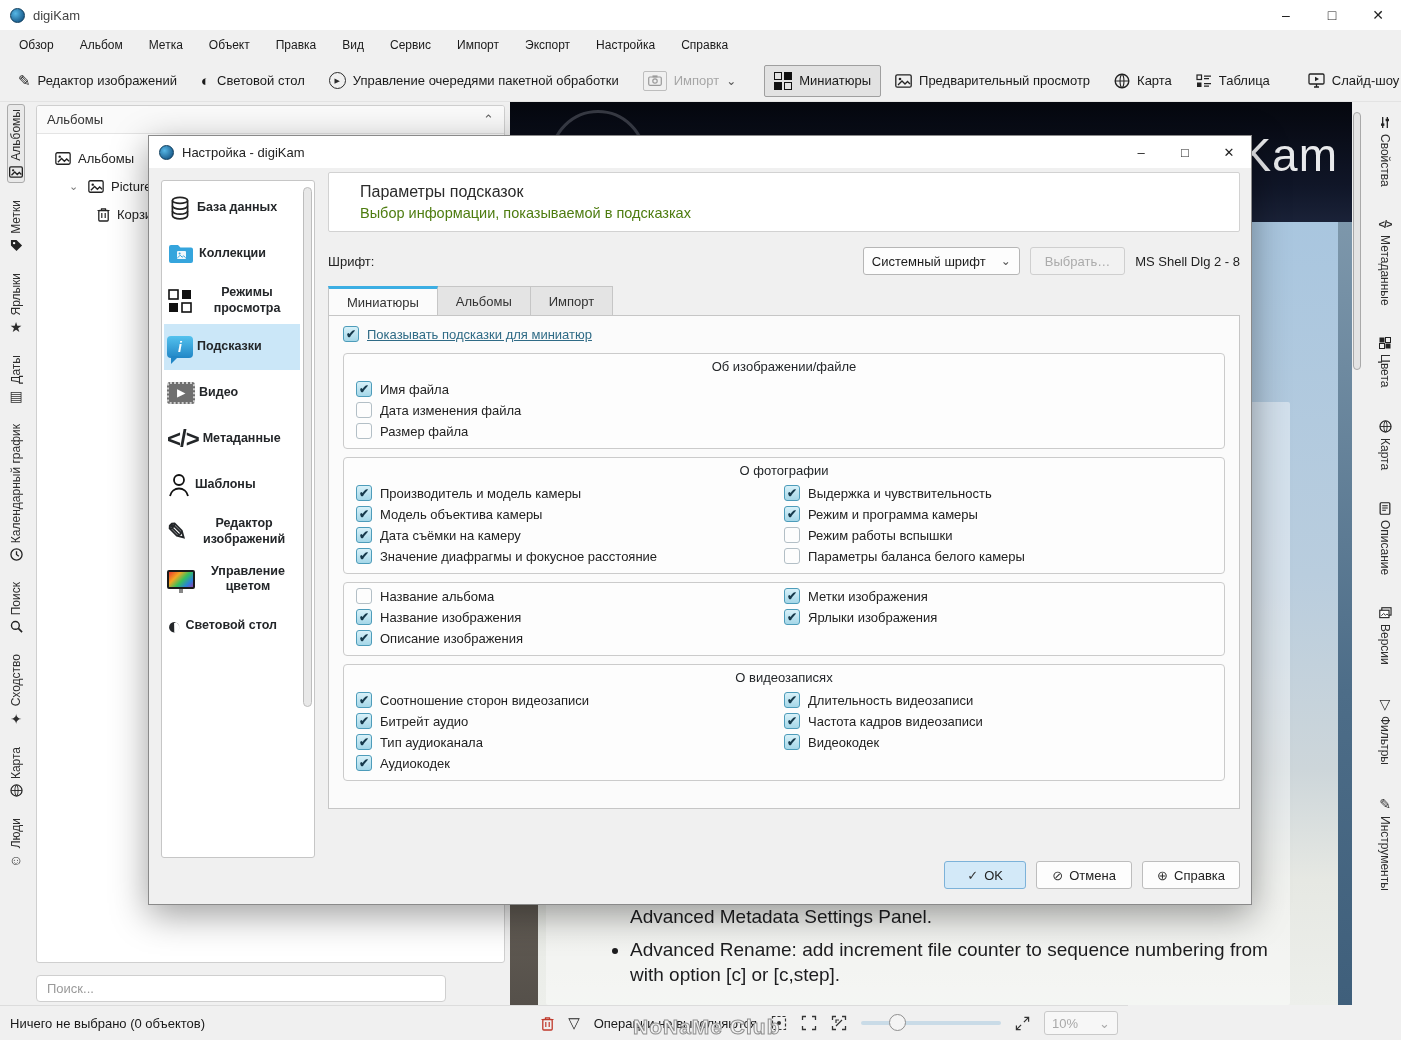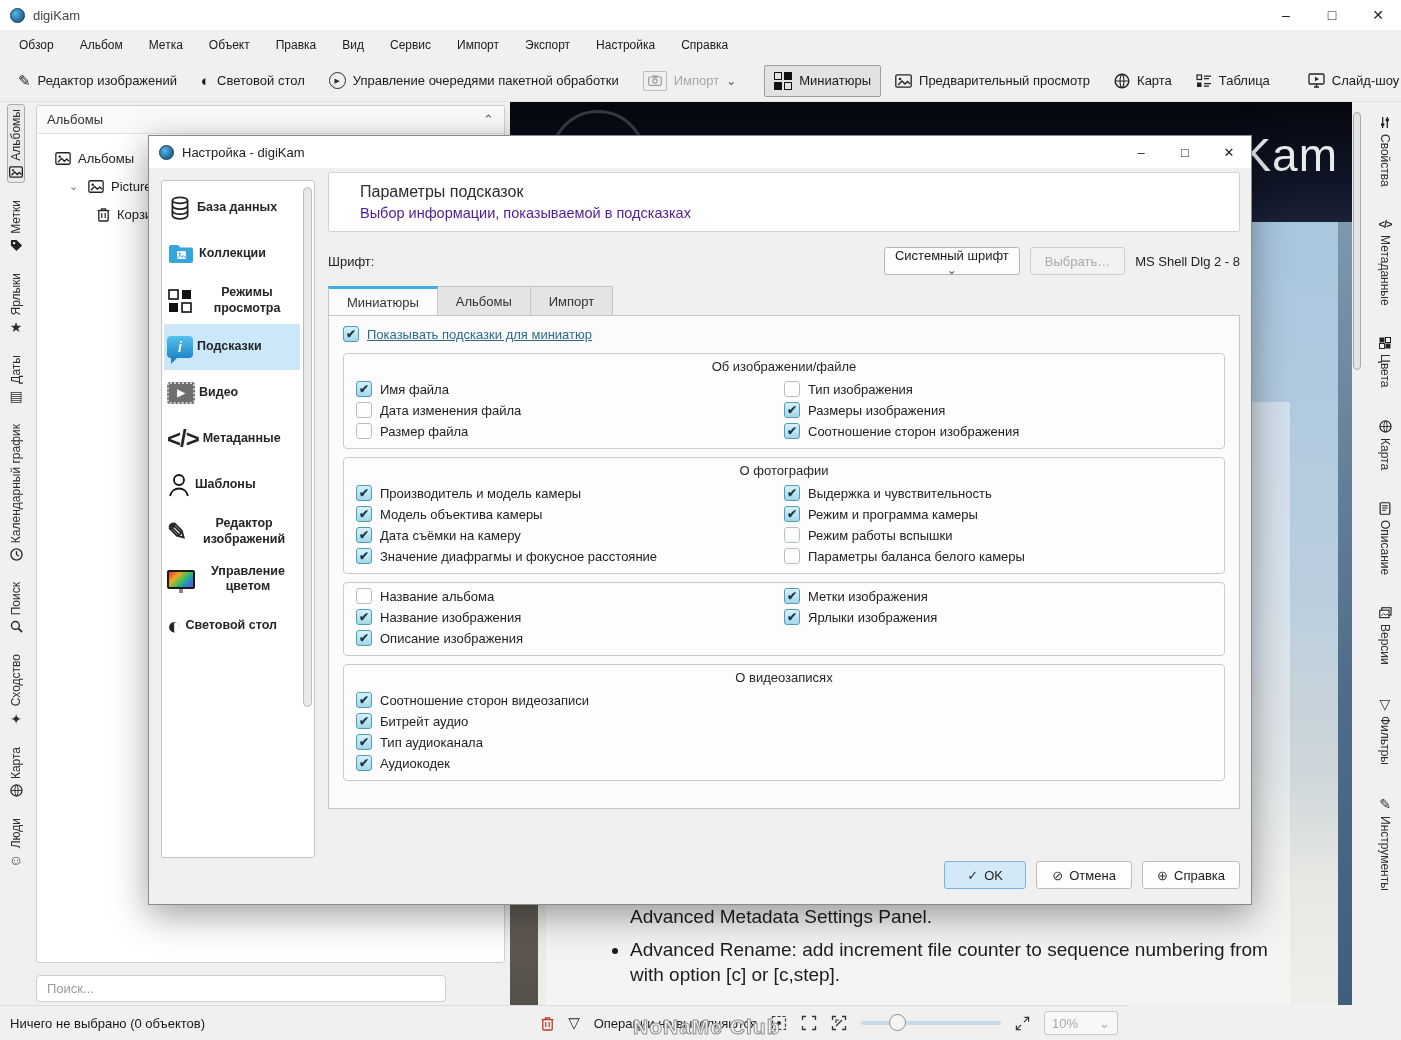--- a/index.html
+++ b/index.html
@@ -91,25 +91,25 @@
   .code-glyph { font-weight:bold; font-size:19px; letter-spacing:-1px; }
   .bubble { width:26px; height:22px; background:linear-gradient(180deg,#54c2ee,#2186c6); border-radius:4px; color:#fff; font-weight:bold; font-size:14px; display:flex; align-items:center; justify-content:center; position:relative; font-style:italic; }
   .bubble::after { content:""; position:absolute; left:4px; bottom:-6px; border:4px solid transparent; border-top-color:#2186c6; border-left-color:#2186c6; }
   .film { width:28px; height:22px; background:#6f6f6f; border-radius:3px; border:2px dotted #cfcfcf; display:flex; align-items:center; justify-content:center; color:#fff; font-size:10px; }
   .cm-monitor { width:28px; height:19px; border:2px solid #1a1a1a; border-radius:2px; background:linear-gradient(135deg,#e8372c,#f5a623 30%,#37c15c 55%,#2980d9 80%,#8e44ad); position:relative; }
   .cm-monitor::after { content:""; position:absolute; left:10px; bottom:-6px; width:4px; height:4px; background:#888; }
 
   .dlg-content { position:absolute; left:179px; top:36px; width:912px; }
   .dlg-header { background:#fff; border:1px solid #d2d2d2; border-radius:2px; padding:10px 31px; }
   .dlg-header .h1 { font-size:16px; color:#2b2b2b; }
-  .dlg-header .h2 { font-size:14.5px; color:#4c1d95; margin-top:4px; }
+  .dlg-header .h2 { font-size:14.5px; color:#4d7c0f; margin-top:4px; }
   .font-row { display:flex; align-items:center; margin-top:14px; height:30px; }
   .font-label { font-size:13px; color:#222; }
   .font-right { margin-left:auto; display:flex; align-items:center; gap:10px; }
-  .combo { width:136px; height:28px; background:#fdfdfd; border:1px solid #b6b6b6; border-radius:3px; display:flex; align-items:center; justify-content:space-between; padding:0 8px; font-size:13px;flex-direction:column; }
+  .combo { width:157px; height:28px; background:#fdfdfd; border:1px solid #b6b6b6; border-radius:3px; display:flex; align-items:center; justify-content:space-between; padding:0 8px; font-size:13px; }
   .btn { height:28px; border:1px solid #bdbdbd; border-radius:3px; background:#fdfdfd; display:flex; align-items:center; justify-content:center; gap:6px; font-size:13px; padding:8px 14px; color:#222; }
   .btn.disabled { color:#ababab; background:#f2f2f2; border-color:#cfcfcf; }
   .font-name { font-size:13px; color:#222; }
 
   .tabs { display:flex; margin-top:10px; }
   .tab { height:29px; padding:0 18px; display:flex; align-items:center; font-size:13px; background:#e4e4e4; border:1px solid #c6c6c6; border-bottom:none; color:#333; }
   .tab.sel { background:#fbfbfb; border-top:3px solid #3caee3; font-weight:normal; }
   .tab + .tab { border-left:none; }
 
   .tab-frame { border:1px solid #c6c6c6; background:#fbfbfb; height:494px; padding:10px 14px; }
@@ -610,34 +610,20 @@
               </label>
             <label class="cbrow">
                 <span class="cb"></span>
                 <span class="cbl">Дата изменения файла</span>
               </label>
             <label class="cbrow">
                 <span class="cb"></span>
                 <span class="cbl">Размер файла</span>
               </label>
           </div>
-          <div class="gcol">
-            <label class="cbrow">
-                <span class="cb"></span>
-                <span class="cbl">Тип изображения</span>
-              </label>
-            <label class="cbrow">
-                <span class="cb checked"></span>
-                <span class="cbl">Размеры изображения</span>
-              </label>
-            <label class="cbrow">
-                <span class="cb checked"></span>
-                <span class="cbl">Соотношение сторон изображения</span>
-              </label>
-          </div>
         </div>
       </div>
 
       
       <div class="group">
         <div class="gtitle">О фотографии</div>
         <div class="gcols">
           <div class="gcol">
             <label class="cbrow">
                 <span class="cb checked"></span>
@@ -720,20 +706,34 @@
                 <span class="cb checked"></span>
                 <span class="cbl">Битрейт аудио</span>
               </label>
             <label class="cbrow">
                 <span class="cb checked"></span>
                 <span class="cbl">Тип аудиоканала</span>
               </label>
             <label class="cbrow">
                 <span class="cb checked"></span>
                 <span class="cbl">Аудиокодек</span>
+              </label>
+          </div>
+          <div class="gcol">
+            <label class="cbrow">
+                <span class="cb checked"></span>
+                <span class="cbl">Длительность видеозаписи</span>
+              </label>
+            <label class="cbrow">
+                <span class="cb checked"></span>
+                <span class="cbl">Частота кадров видеозаписи</span>
+              </label>
+            <label class="cbrow">
+                <span class="cb checked"></span>
+                <span class="cbl">Видеокодек</span>
               </label>
           </div>
         </div>
       </div>
     </div>
 
     <div class="dlg-buttons">
       <div class="btn ok">
         <span class="bico">✓</span>
         <span>OK</span>

